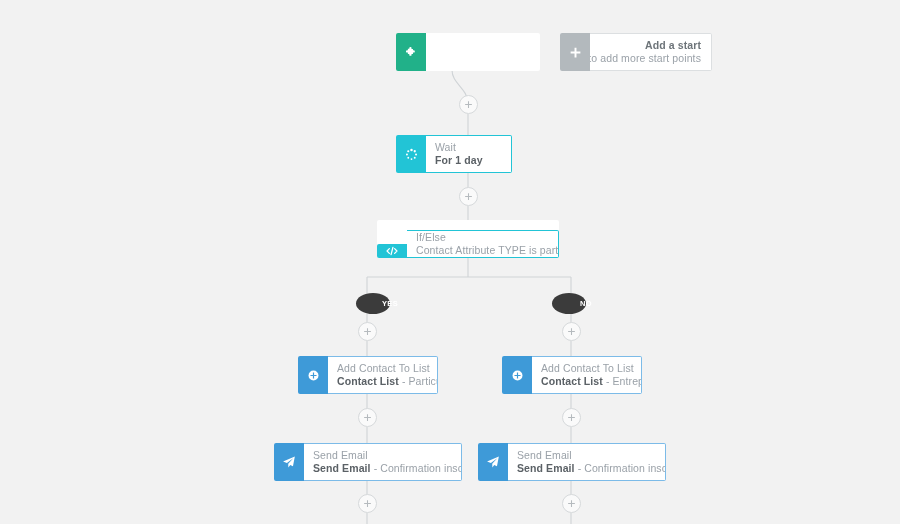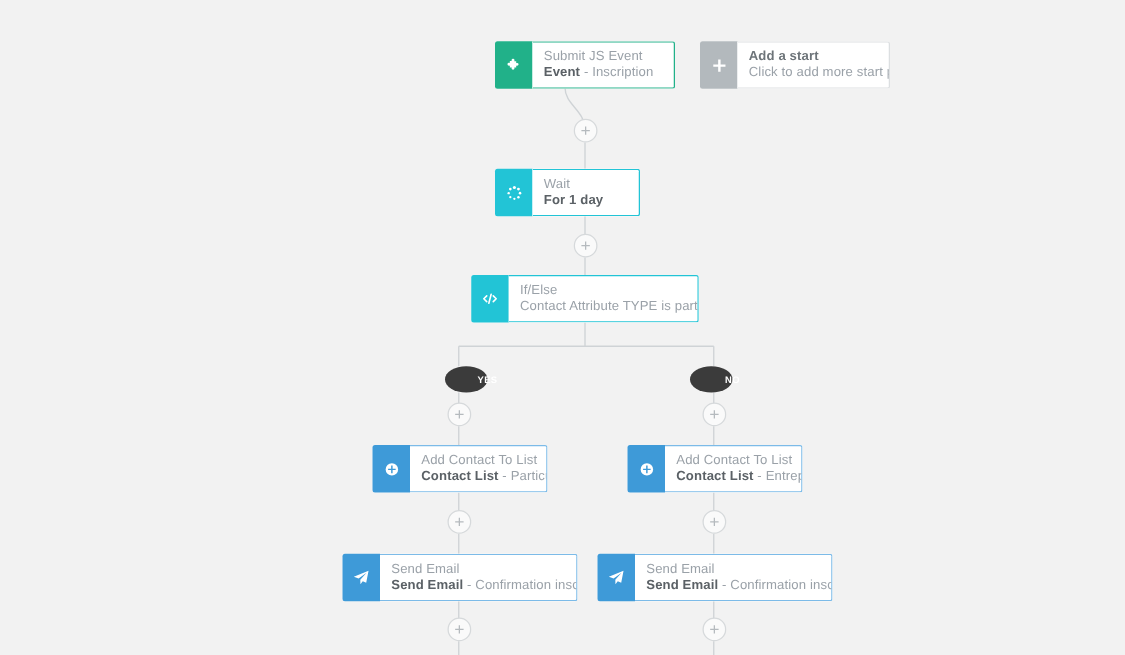--- a/index.html
+++ b/index.html
@@ -71,20 +71,21 @@
     line-height: 13px;
     color: #5b6166;
     font-weight: bold;
     letter-spacing: 0.1px;
   }
   .node-sub .thin { font-weight: normal; color: #9aa1a8; }
 
   
   .node.ghost .node-body {
     border-color: #e0e2e4;
+    align-items: flex-end;
   }
   .node.ghost .node-title {
     color: #6d7479;
     font-weight: bold;
   }
   .node.ghost .node-sub {
     color: #9aa1a8;
     font-weight: normal;
   }
 
@@ -173,24 +174,20 @@
       <path d="M 571 481 L 571 495"></path>
       <path d="M 571 513 L 571 524"></path>
     </g>
   </svg>
 
   <div class="node out-green" style="left:396px; top:33px; width:144px;">
     <div class="node-icon ic-green">
       <svg width="13" height="13" viewBox="0 0 24 24" fill="#ffffff" aria-hidden="true">
         <path d="M10 2a2.2 2.2 0 0 1 2.2 2.2c0 .5-.2.9-.4 1.3h2.9v2.9c.4-.2.8-.4 1.3-.4A2.2 2.2 0 0 1 18.2 10a2.2 2.2 0 0 1-2.2 2.2c-.5 0-.9-.2-1.3-.4v2.9h-2.9c.2.4.4.8.4 1.3A2.2 2.2 0 0 1 10 18.2 2.2 2.2 0 0 1 7.8 16c0-.5.2-.9.4-1.3H5.3v-2.9c-.4.2-.8.4-1.3.4A2.2 2.2 0 0 1 1.8 10 2.2 2.2 0 0 1 4 7.8c.5 0 .9.2 1.3.4V5.3h2.9c-.2-.4-.4-.8-.4-1.3A2.2 2.2 0 0 1 10 2z"></path>
       </svg>
-    </div>
-    <div class="node-body">
-      <div class="node-title">Submit JS Event</div>
-      <div class="node-sub"><span>Event</span><span class="thin"> - Inscription</span></div>
     </div>
   </div>
 
   <div class="node ghost out-grey" style="left:560px; top:33px; width:152px;">
     <div class="node-icon ic-grey">
       <svg width="13" height="13" viewBox="0 0 24 24" fill="#ffffff" aria-hidden="true">
         <path d="M10.2 3h3.6v7.2H21v3.6h-7.2V21h-3.6v-7.2H3v-3.6h7.2z"></path>
       </svg>
     </div>
     <div class="node-body">
@@ -223,21 +220,21 @@
       <div class="node-sub">For 1 day</div>
     </div>
   </div>
 
   <div class="plus" style="left:459px; top:187px;">
     <svg width="9" height="9" viewBox="0 0 24 24" aria-hidden="true">
         <path d="M10.6 3h2.8v7.6H21v2.8h-7.6V21h-2.8v-7.6H3v-2.8h7.6z" fill="#b5babe"></path>
       </svg>
   </div>
 
-  <div class="node out-teal" style="left:377px; top:220px; width:182px;">
+  <div class="node out-teal" style="left:377px; top:220px; width:182px;align-items:flex-end;">
     <div class="node-icon ic-teal2">
       <svg width="14" height="14" viewBox="0 0 24 24" fill="none" stroke="#ffffff" stroke-width="2.2" stroke-linecap="round" stroke-linejoin="round" aria-hidden="true">
         <polyline points="7.5,8 3.5,12 7.5,16"></polyline>
         <polyline points="16.5,8 20.5,12 16.5,16"></polyline>
         <line x1="13.6" y1="5.8" x2="10.4" y2="18.2"></line>
       </svg>
     </div>
     <div class="node-body">
       <div class="node-title">If/Else</div>
       <div class="node-sub" style="font-weight:normal;color:#9aa1a8;">Contact Attribute TYPE is particulier</div>

